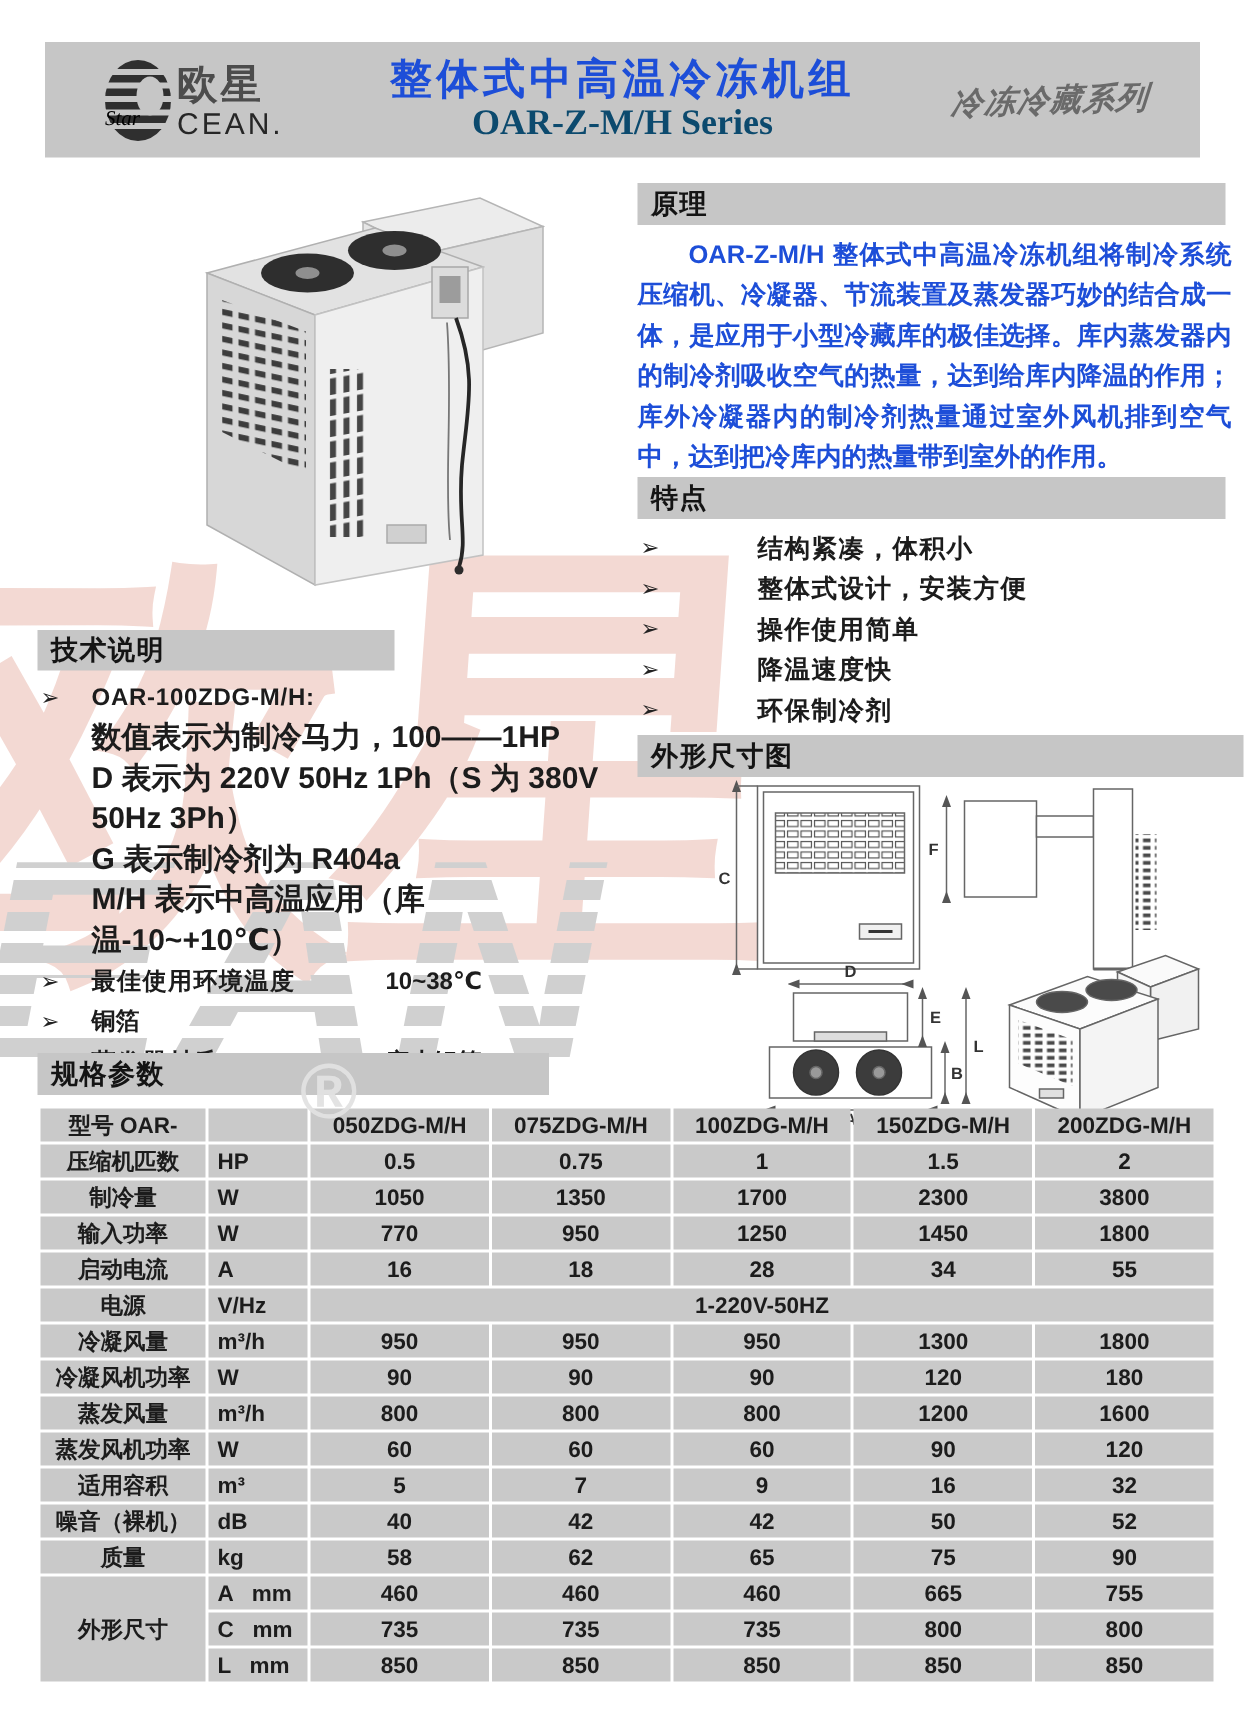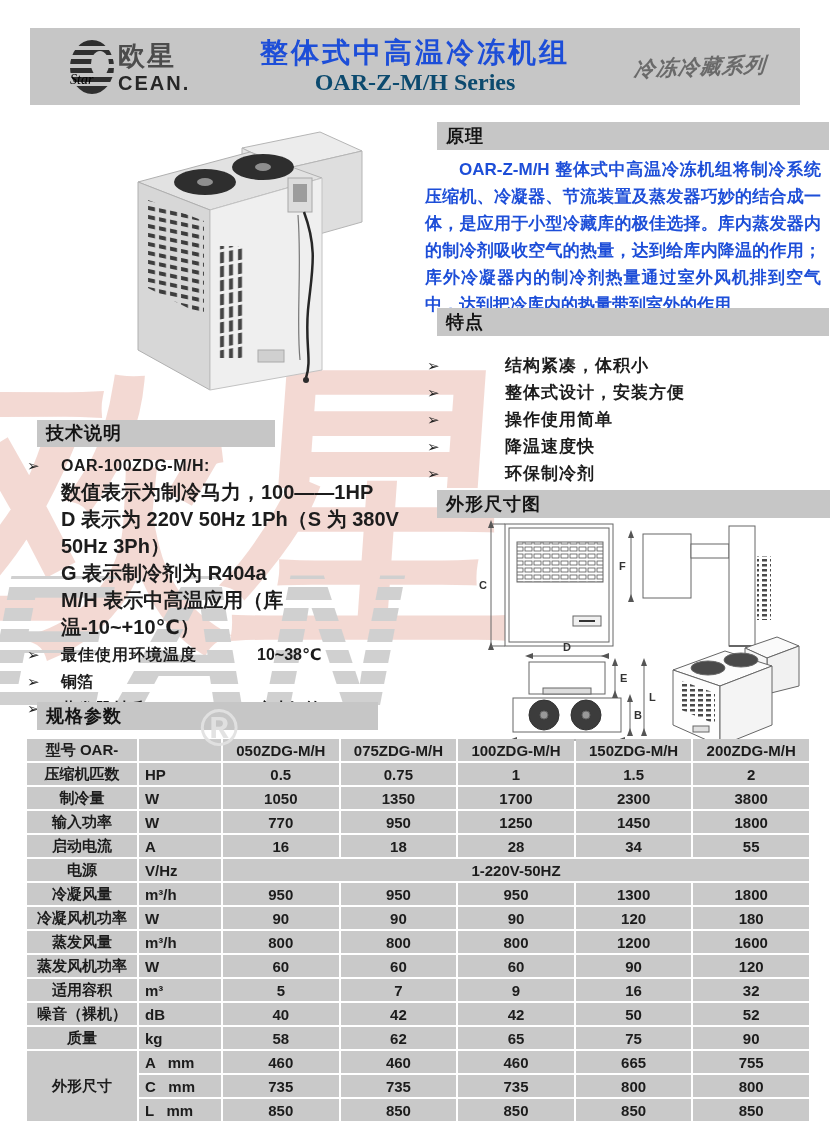--- a/index.html
+++ b/index.html
@@ -16,35 +16,35 @@
              -webkit-background-clip:text; background-clip:text; }
   .wm-reg { position:absolute; left:200px; top:698px; z-index:3; font-size:52px; font-weight:bold;
             color:rgba(226,226,226,0.95); }
 
   
   .header-band { position:absolute; left:30px; top:28px; width:770px; height:77px; background:#c6c6c6;
                  z-index:2; display:flex; align-items:center; }
   .logo { width:200px; height:70px; position:relative; padding-left:34px; display:flex; align-items:center; }
   .logo-texts { position:absolute; left:88px; top:6px; }
   .logo-cn { font-size:27px; font-weight:bold; color:#4c4c4c; letter-spacing:2px; }
-  .logo-en { font-size:20px; font-weight:bold; color:#262626; letter-spacing:2px; margin-top:-2px; }
+  .logo-en { font-size:20px; font-weight:normal; color:#262626; letter-spacing:2px; margin-top:-2px; }
   .logo-script { position:absolute; left:40px; top:40px; font-family:"Liberation Serif",serif;
                  font-style:italic; font-size:14px; color:#000000; }
   .titles { flex:1; text-align:center; line-height:1.15; }
   .title-cn { font-size:28px; font-weight:bold; letter-spacing:3px; color:#1d4ed8; }
   .title-en { font-family:"Liberation Serif","DejaVu Serif",serif; font-size:24px; font-weight:bold; color:#0c4a6e; }
   .series { width:200px; text-align:center; font-family:"Liberation Serif",serif; font-style:italic;
             font-weight:bold; font-size:21px; color:#6a6a6a; transform:rotate(-2deg) skewX(-6deg); letter-spacing:1px; }
 
   
   .section-bar { position:absolute; z-index:2; background:#c6c6c6; height:28px; line-height:28px;
-                 padding-left:9px; font-size:18px; font-weight:bold; color:#141414; letter-spacing:1px;margin-left:12px; }
+                 padding-left:9px; font-size:18px; font-weight:bold; color:#141414; letter-spacing:1px; }
   .bar-tech  { left:25px;  top:420px; width:238px; height:27px; line-height:27px; }
   .bar-principle { left:425px; top:122px; width:392px; }
-  .bar-features  { left:425px; top:308px; width:392px; }
+  .bar-features  { left:425px; top:318px; width:392px; }
   .bar-dims      { left:425px; top:490px; width:404px; }
   .bar-specs     { left:25px;  top:702px; width:341px; }
 
   
   .principle-body { position:absolute; left:425px; top:156px; width:396px; z-index:2;
                     font-size:17px; font-weight:bold; line-height:27px; text-align:justify;
                     text-indent:2em; color:#1d4ed8; }
   .features-list { position:absolute; left:427px; top:352px; width:392px; z-index:2; }
   .bullet-row { display:flex; line-height:27px; font-size:17px; font-weight:bold; }
   .bullet { width:34px; font-size:15px; color:#222; }
@@ -62,21 +62,21 @@
   
   .photo { position:absolute; left:92px; top:120px; width:302px; height:294px; z-index:2; }
   .dims-drawing { position:absolute; left:425px; top:518px; width:398px; height:232px; z-index:2; }
 
   
   .spec-table-wrap { position:absolute; left:25px; top:737px; z-index:2; }
   table.spec { border-collapse:separate; border-spacing:2px; table-layout:fixed; width:786px; }
   table.spec th, table.spec td { background:#c9c9c9; height:22px; padding:0 6px; font-size:15px;
     font-weight:bold; color:#1c1c1c; text-align:center; vertical-align:middle; overflow:hidden; }
   table.spec .c-label { text-align:center; width:110px; }
-  table.spec .c-unit  { text-align:left; width:82px; white-space:pre;margin-left:24px; }
+  table.spec .c-unit  { text-align:left; width:66px; white-space:pre;margin-left:24px; }
 </style>
 </head>
 <body>
 
 <div class="page">
 
   <div class="wm-red">欧星</div>
   <div class="wm-gray">EAN</div>
   <div class="wm-reg">®</div>
 

